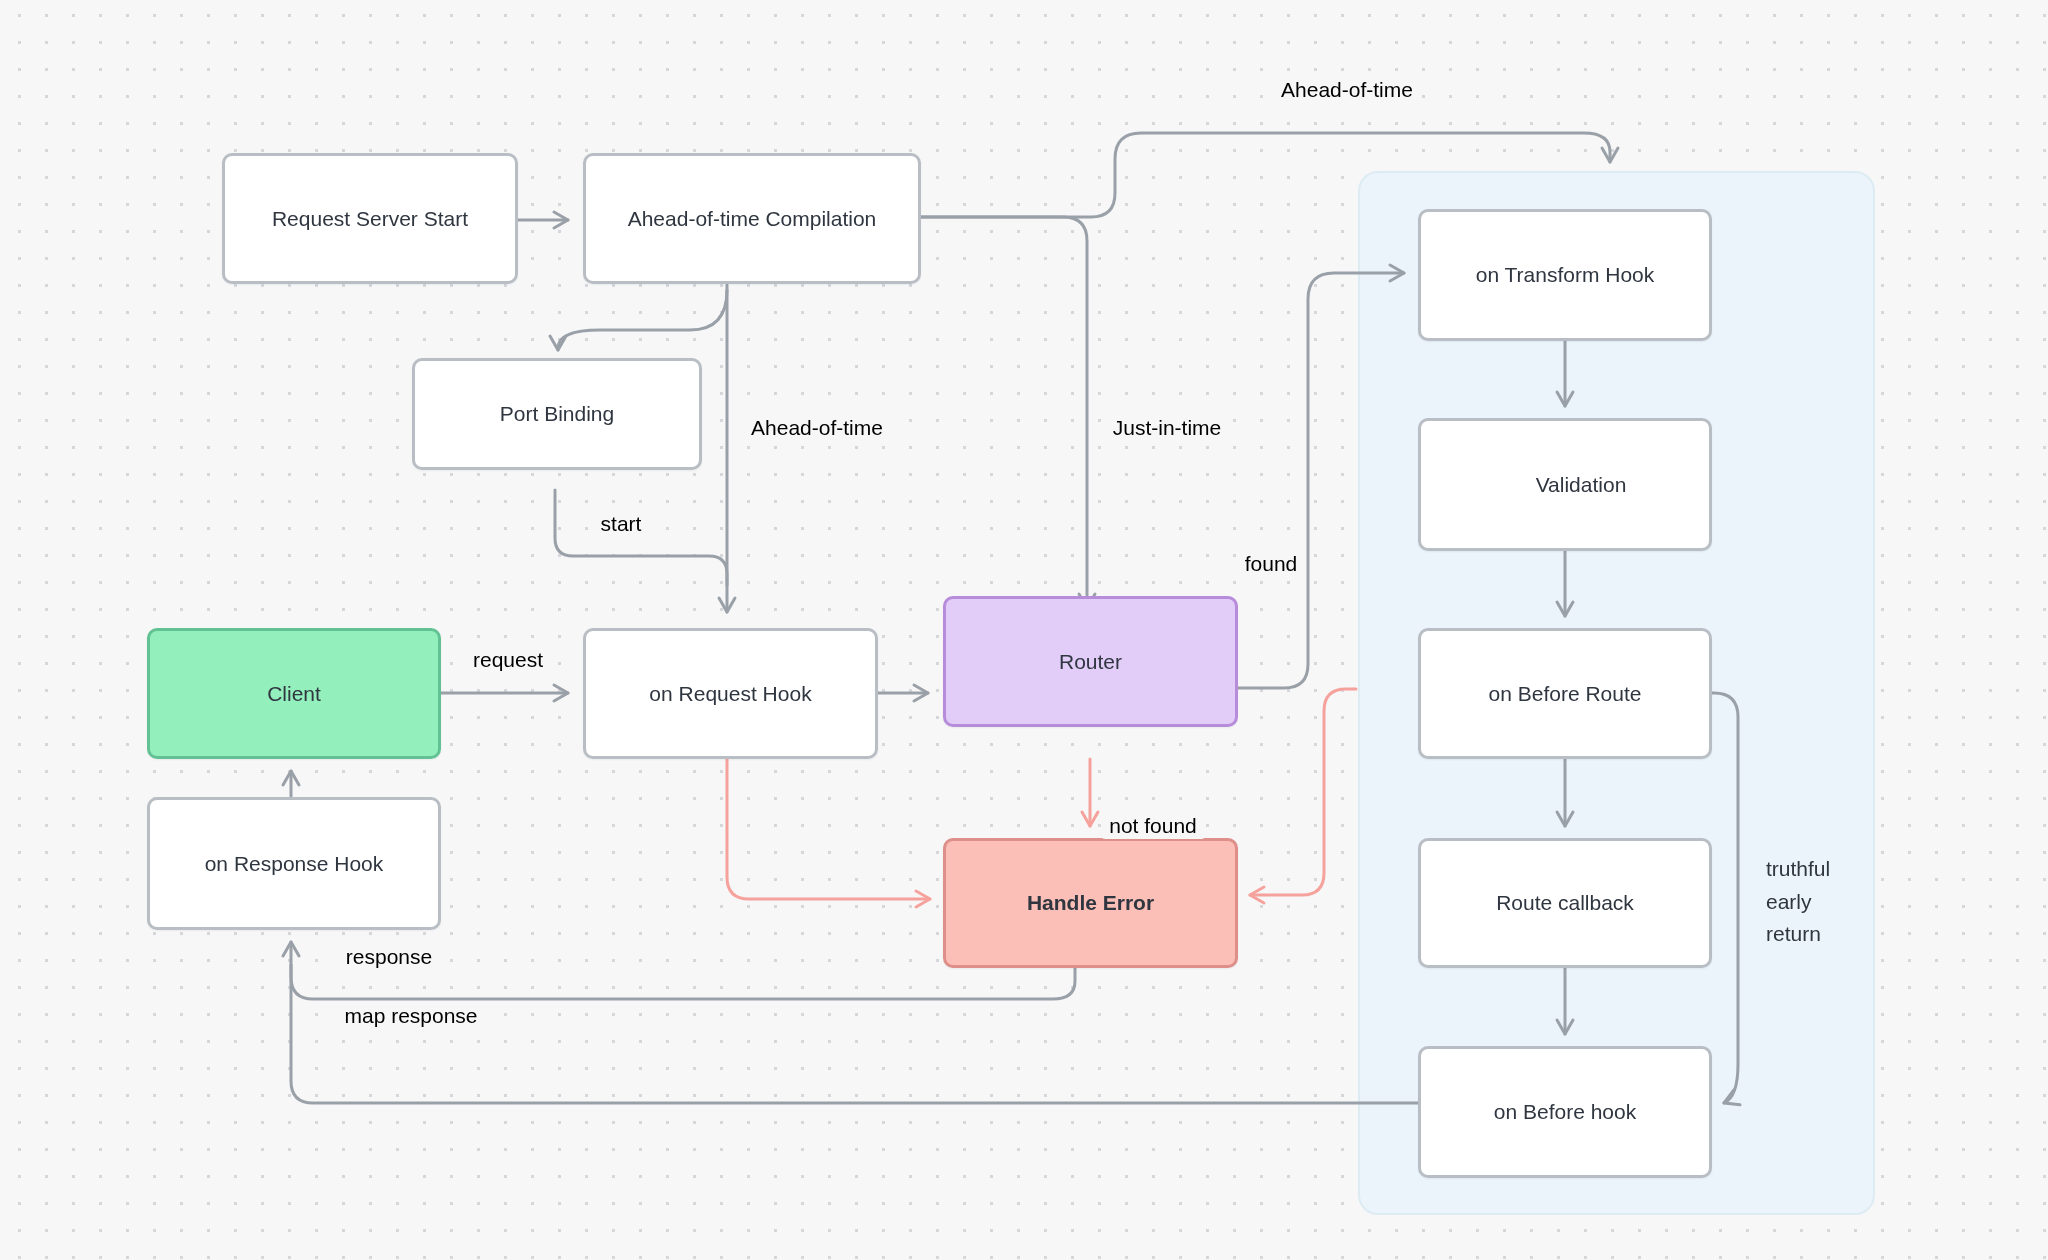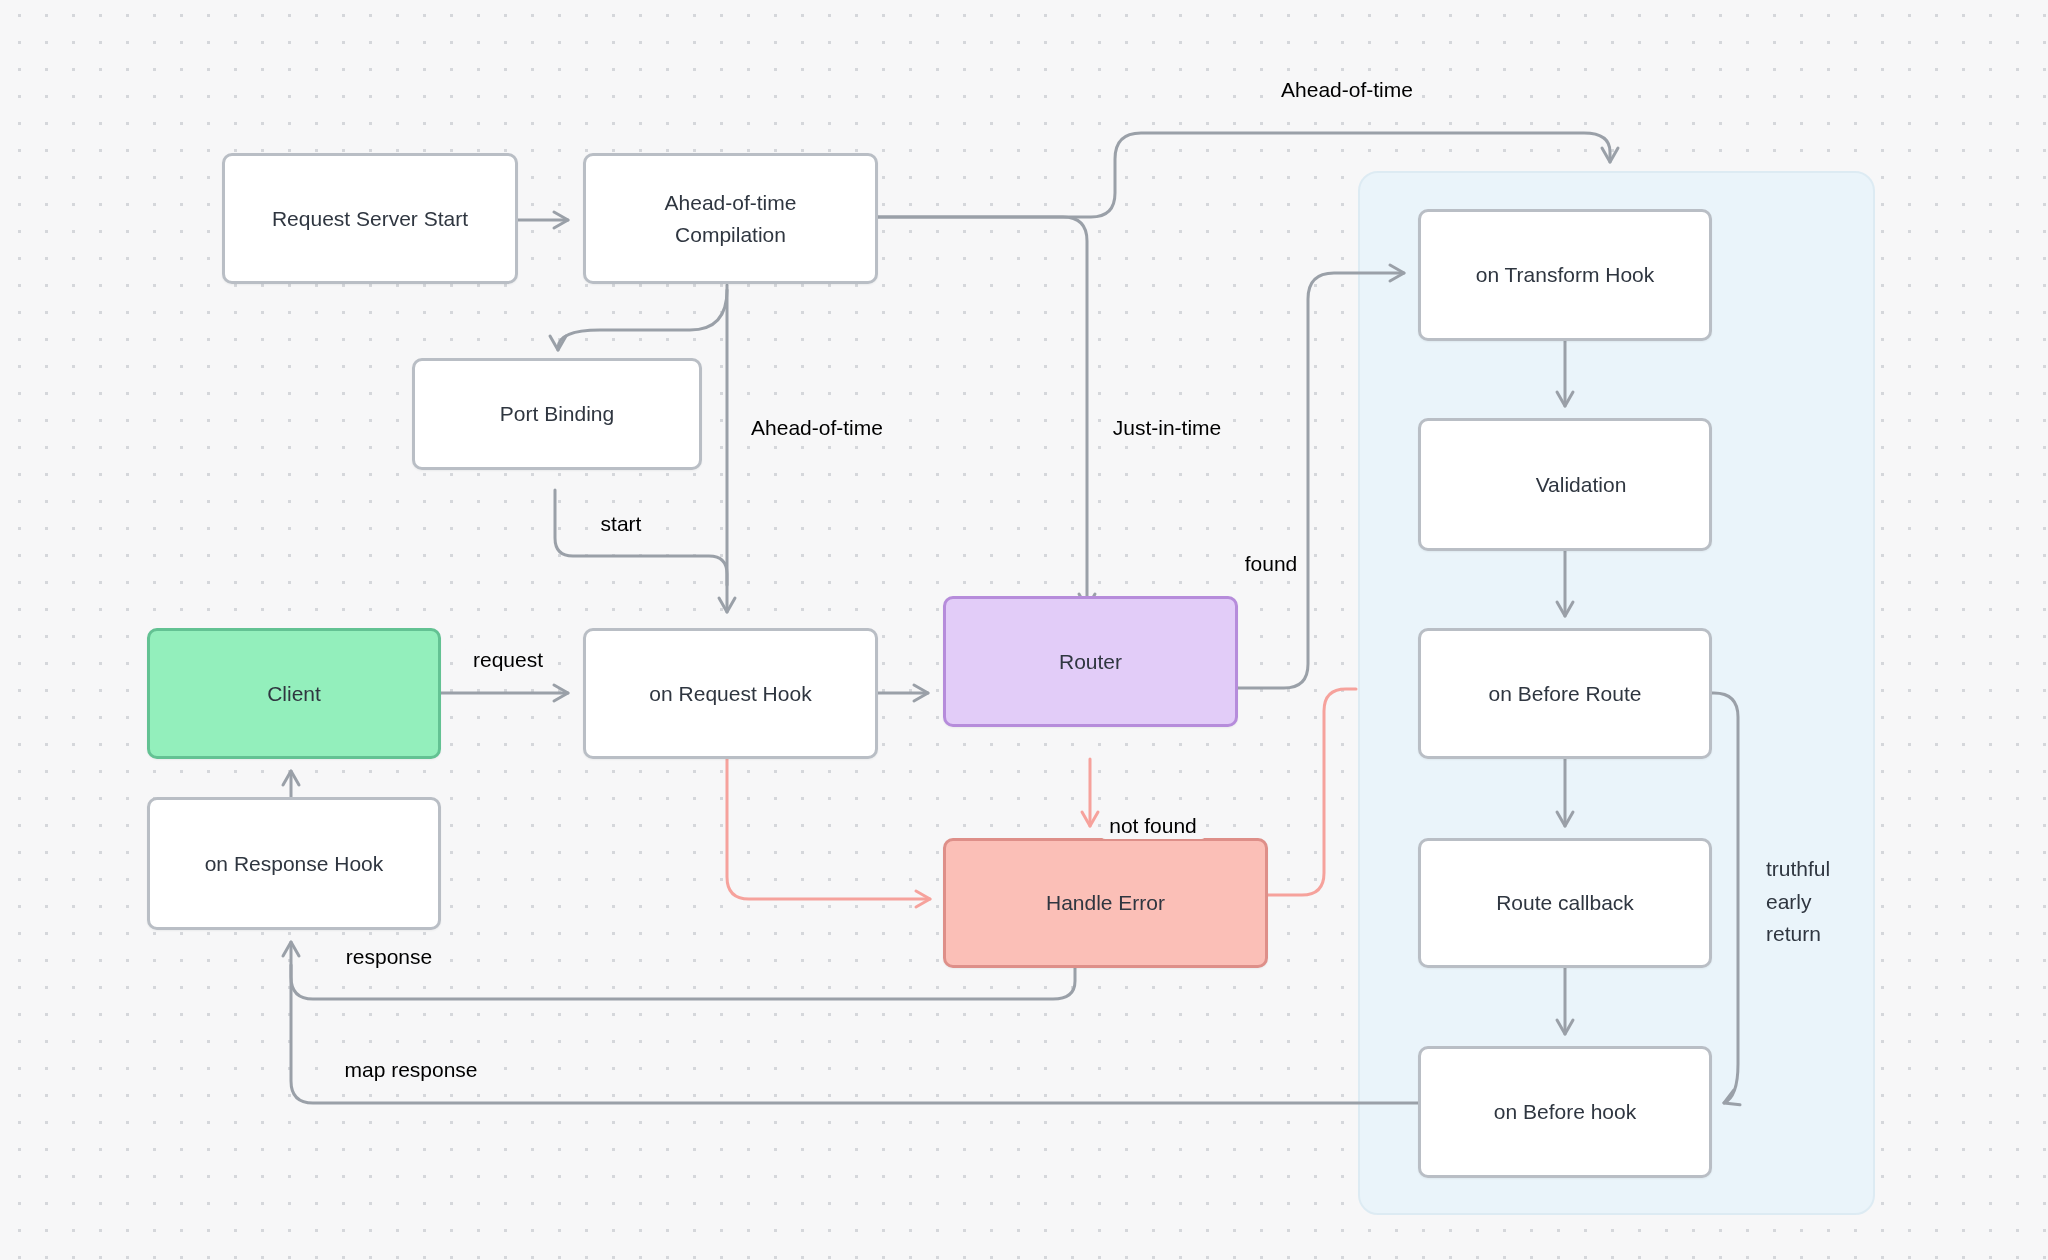--- a/index.html
+++ b/index.html
@@ -110,41 +110,41 @@
       <path d="M1090,759 V826" marker-end="url(#arrow-pink)"></path>
       <path d="M727,759 V877 Q727,899 749,899 H930" marker-end="url(#arrow-pink)"></path>
       <path d="M1356,689 H1346 Q1324,689 1324,711 V873 Q1324,895 1302,895 H1250" marker-end="url(#arrow-pink)"></path>
     </g>
   </svg>
 
   <div class="node" style="left:222px; top:153px; width:296px; height:131px;">
     <span>Request Server Start</span>
   </div>
 
-  <div class="node" style="left:583px; top:153px; width:295px; height:131px;">
+  <div class="node" style="left:583px; top:153px; width:338px; height:131px;">
     <span>Ahead-of-time Compilation</span>
   </div>
 
   <div class="node" style="left:412px; top:358px; width:290px; height:112px;">
     <span>Port Binding</span>
   </div>
 
   <div class="node green" style="left:147px; top:628px; width:294px; height:131px;">
     <span>Client</span>
   </div>
 
   <div class="node" style="left:583px; top:628px; width:295px; height:131px;">
     <span>on Request Hook</span>
   </div>
 
   <div class="node purple" style="left:943px; top:596px; width:295px; height:131px;border-radius:10px;">
     <span>Router</span>
   </div>
 
-  <div class="node red" style="left:943px; top:838px; width:325px; height:130px;">
+  <div class="node red" style="left:943px; top:838px; width:295px; height:130px;font-weight:bold;">
     <span>Handle Error</span>
   </div>
 
   <div class="node" style="left:147px; top:797px; width:294px; height:133px;">
     <span>on Response Hook</span>
   </div>
 
   <div class="node" style="left:1418px; top:209px; width:294px; height:132px;">
     <span>on Transform Hook</span>
   </div>
@@ -174,17 +174,17 @@
   <div class="elabel" style="left:621px; top:524px;">start</div>
 
   <div class="elabel" style="left:508px; top:660px;">request</div>
 
   <div class="elabel" style="left:1271px; top:564px;">found</div>
 
   <div class="elabel" style="left:1153px; top:800px;margin-top:26px;">not found</div>
 
   <div class="elabel" style="left:389px; top:957px;">response</div>
 
-  <div class="elabel" style="left:411px; top:1070px;">map response</div>
+  <div class="elabel" style="left:411px; top:1016px;">map response</div>
 
   <div class="elabel-block">truthful early return</div>
 
 </div>
 
 </body></html>

